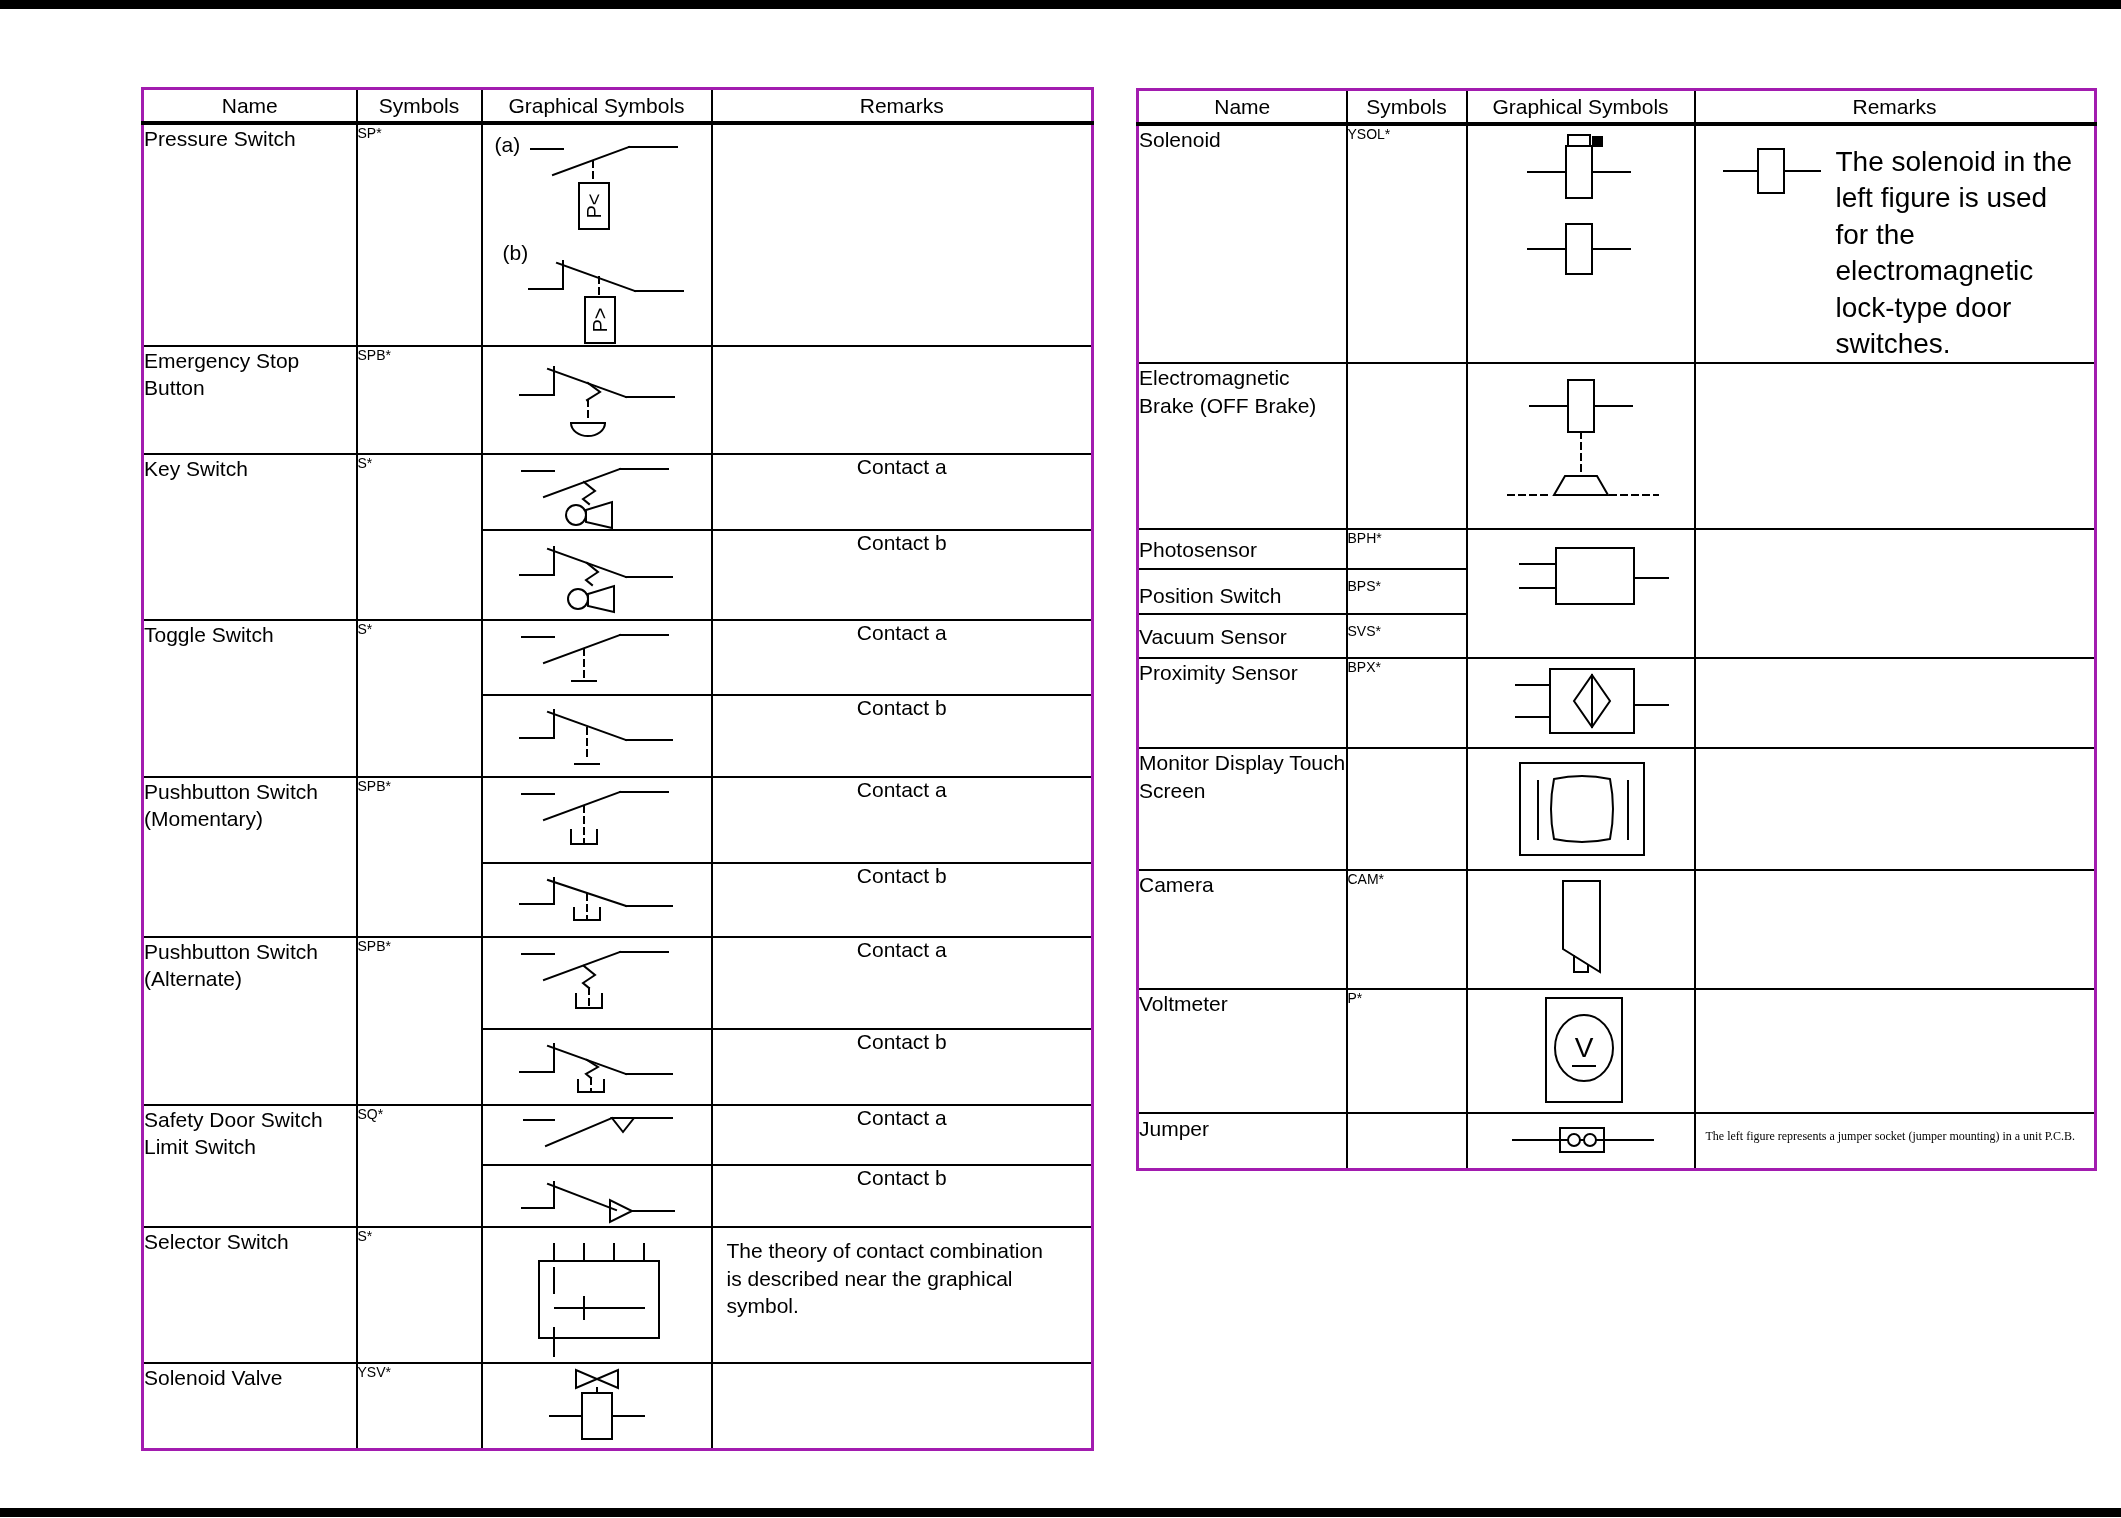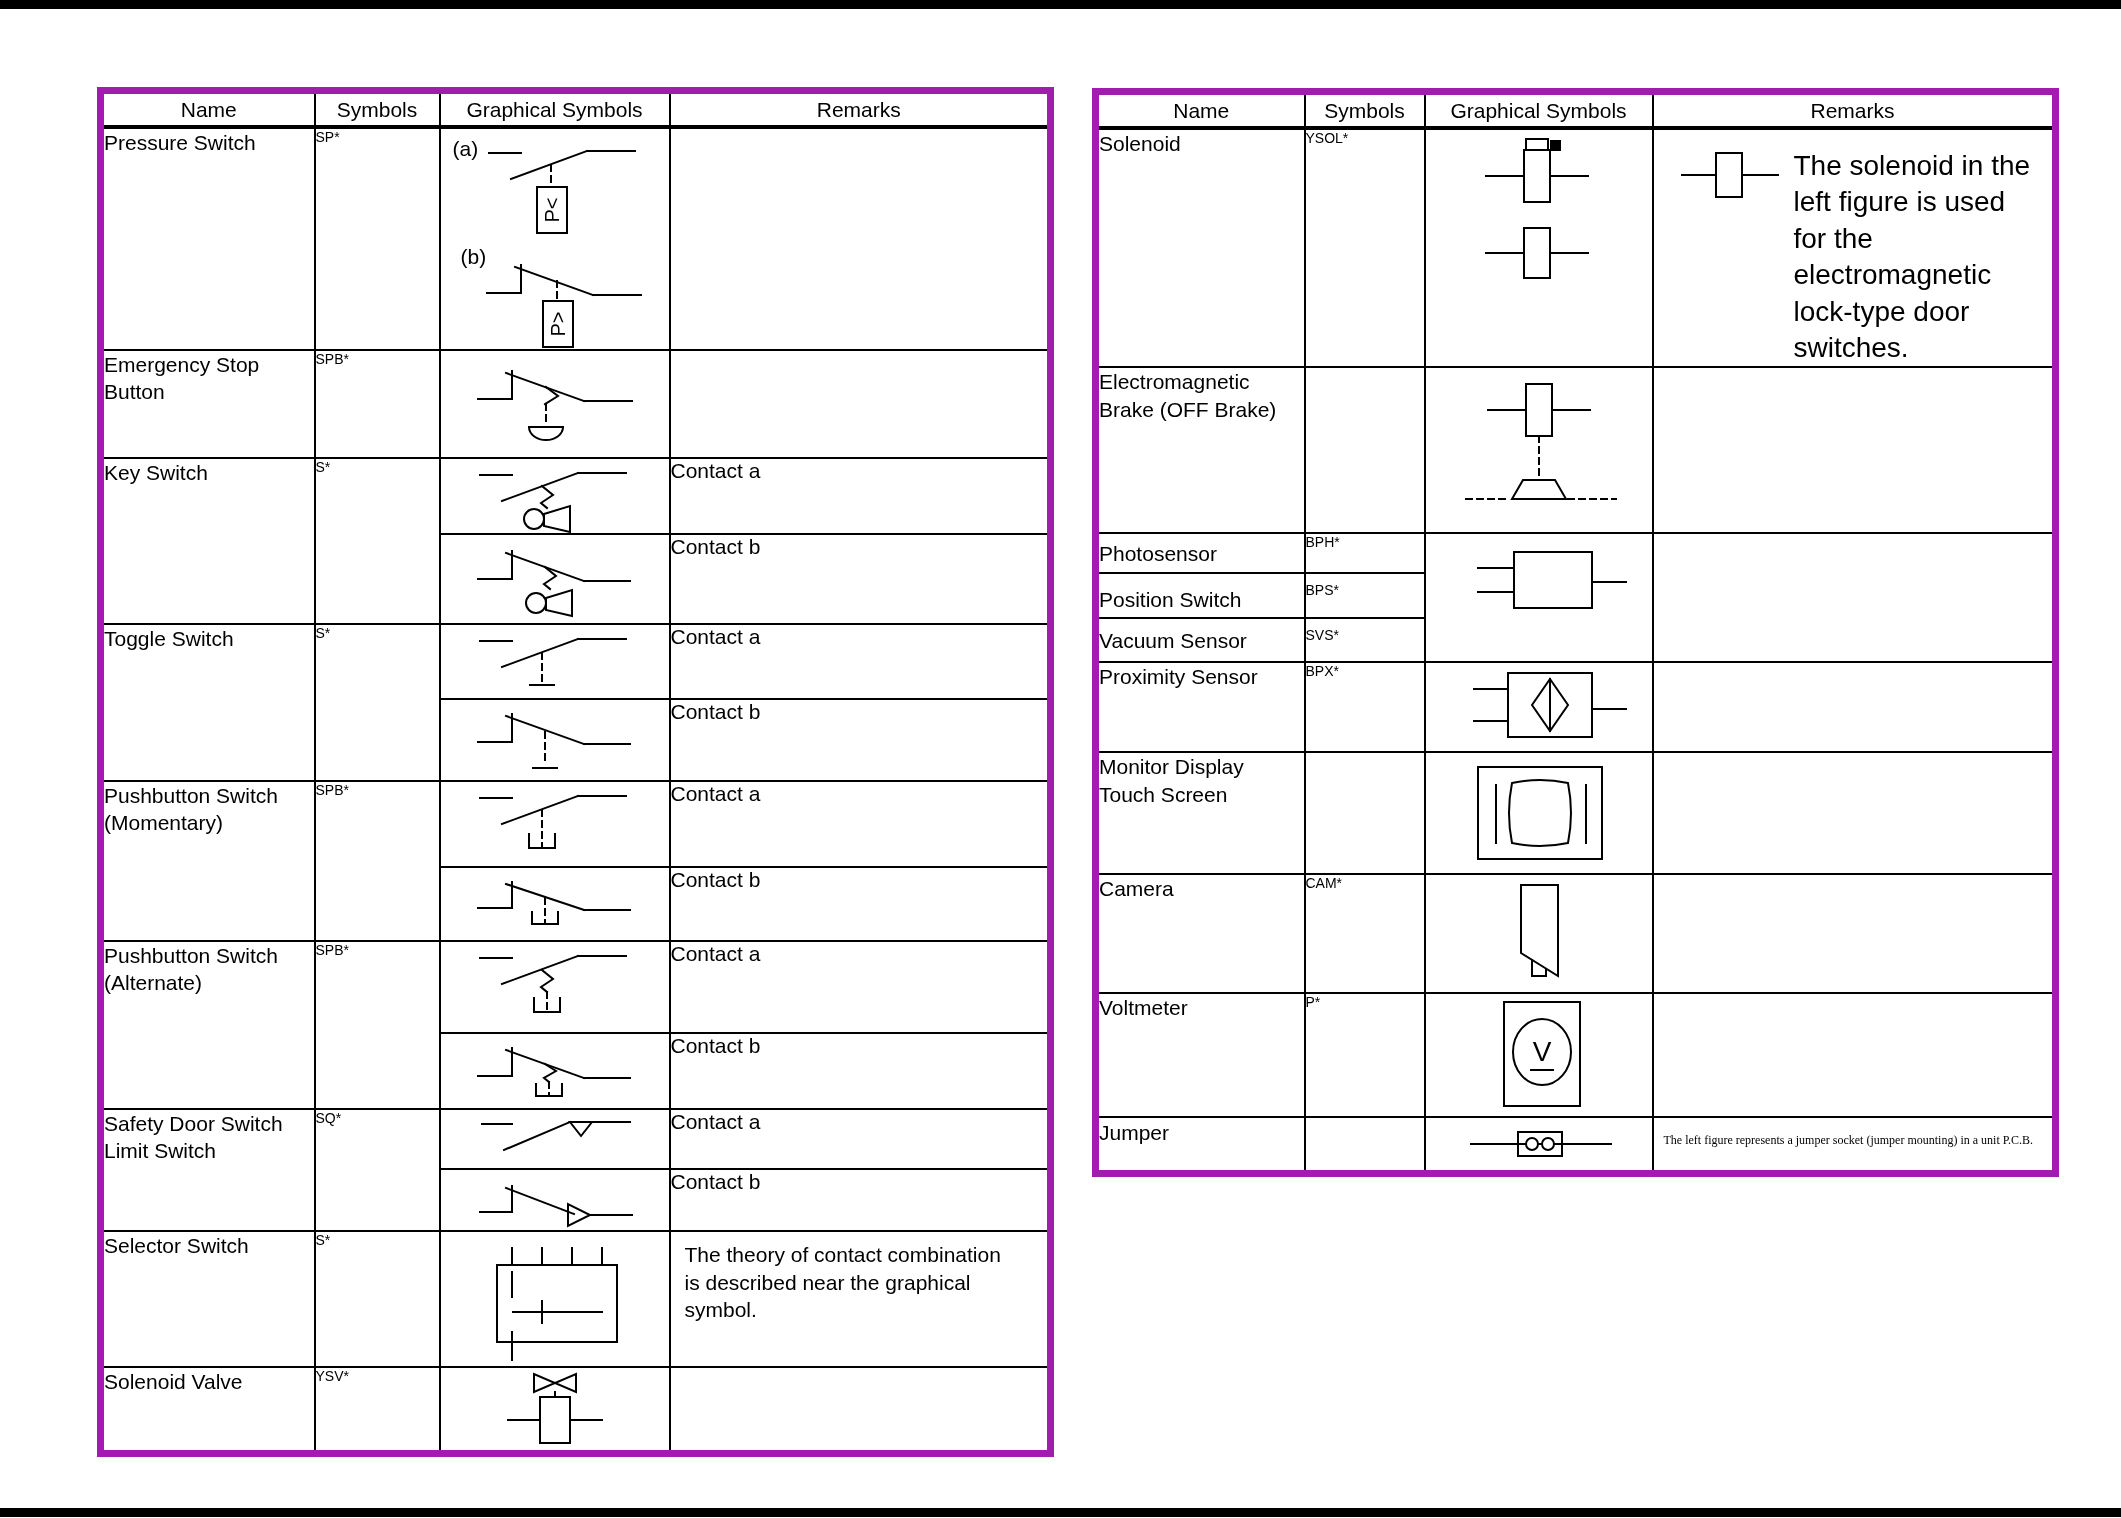--- a/index.html
+++ b/index.html
@@ -3,32 +3,32 @@
 <meta charset="utf-8">
 <style>
   html,body{margin:0;padding:0;background:#888;}
   .page{position:relative;width:2121px;height:1518px;background:#fff;overflow:hidden;
         font-family:"Liberation Sans",sans-serif;color:#000;}
   .rule{position:absolute;left:0;width:2121px;background:#000;}
   .rule.top{top:0;height:9px;}
   .rule.bottom{top:1508px;height:9px;}
 
   table.symtable{position:absolute;border-collapse:collapse;table-layout:fixed;
-                 border:7px solid #a21caf;background:#fff;}
+                 border:3px solid #a21caf;background:#fff;margin-left:44px;}
   table.symtable th, table.symtable td{border:2px solid #000;padding:0;vertical-align:top;}
   table.symtable thead th{border-bottom:4px solid #000;font-weight:400;font-size:21px;
                           text-align:center;vertical-align:middle;height:31px;}
   #tbl-left{left:97px;top:87px;}
   #tbl-right{left:1092px;top:88px;}
 
   td.name{font-size:21px;padding:9px 6px 0 13px;line-height:1.3;}
   td.sym{font-size:14px;padding:9px 4px 0 10px;}
   td.graph{text-align:center;position:relative;}
   td.rem{font-size:21px;}
-  .contact-label{padding:9px 4px 0 18px;}
+  .contact-label{padding:9px 4px 0 18px;text-align:center;}
   .remark-text{margin:0;padding:9px 8px 0 14px;line-height:1.32;}
   .remark-text.narrow{width:330px;box-sizing:content-box;}
   .rem-flex{display:flex;align-items:flex-start;padding:16px 6px 0 24px;}
   .rem-flex p{margin:0;padding:2px 0 0 12px;width:252px;line-height:1.3;font-size:28px;}
   .jumper-remark{padding:3px 6px 0 10px;line-height:1.24;font-size:12px;font-family:Liberation Serif, serif;}
 
   svg{display:block;margin:0 auto;}
   .ln{stroke:#000;stroke-width:2;fill:none;stroke-linecap:square;}
   .dash{stroke-dasharray:6 5;}
   .blk{fill:#000;stroke:none;}

